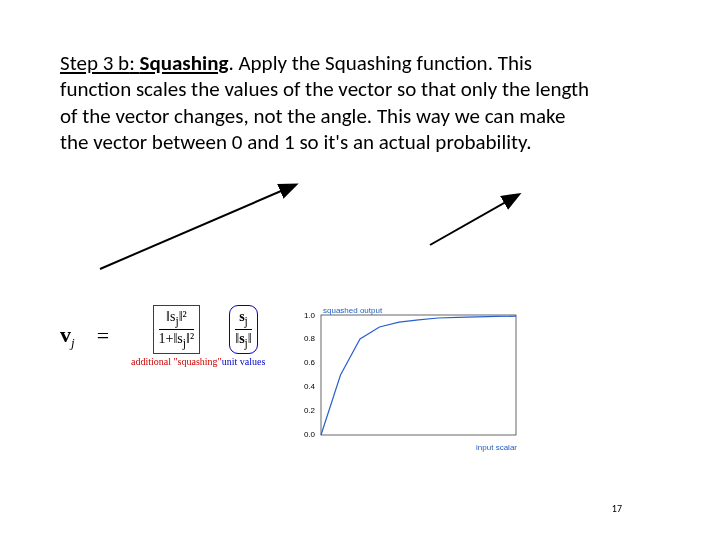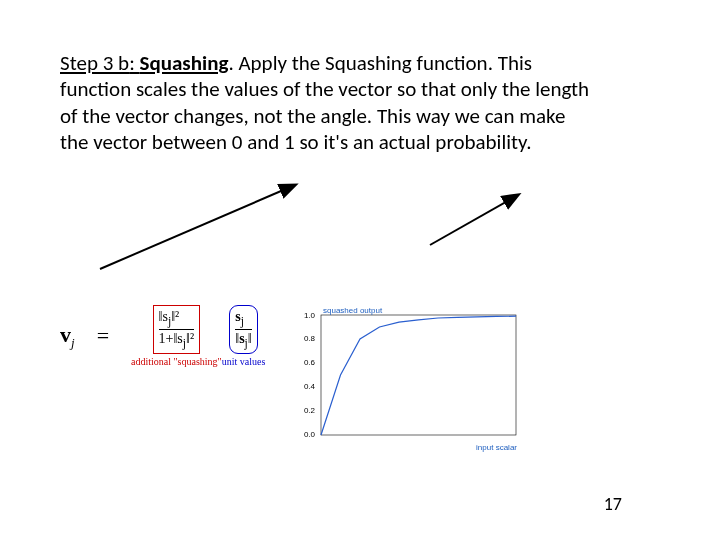--- a/index.html
+++ b/index.html
@@ -63,20 +63,21 @@
     font-family: Georgia, serif;
     font-size: 22px;
     margin-right: 6px;
   }
   .frac-box-wrap {
     display: flex;
   }
   .frac-cell {
     border: 1px solid;
     padding: 3px 5px;
+    text-align: center;
     font-family: Georgia, "Times New Roman", serif;
     font-size: 14px;
     line-height: 1.15;
     position: relative;
   }
   .frac-cell.red { border-color: #c00; }
   .frac-cell.blue { border-color: #00c; border-radius: 9px; }
   .frac-num, .frac-den {
     white-space: nowrap;
   }
@@ -103,21 +104,21 @@
     left: 100px;
     font-size: 12px;
     text-decoration: underline;
     color: #000;
     white-space: nowrap;
   }
   .page-num {
     position: absolute;
     bottom: 25px;
     right: 30px;
-    font-size: 18px;
+    font-size: 10px;
     color: #000;
   }
 </style>
 </head>
 <body>
 
 <div class="slide">
 
   <div class="body-text">
     <span class="step-label"><span>Step 3 b</span>: <span class="bold">Squashing</span></span><span>.  Apply the Squashing function.  This function scales the values of the vector so that only the length of the vector changes, not the angle. This way we can make the vector between 0 and 1 so it's an actual probability.</span>

